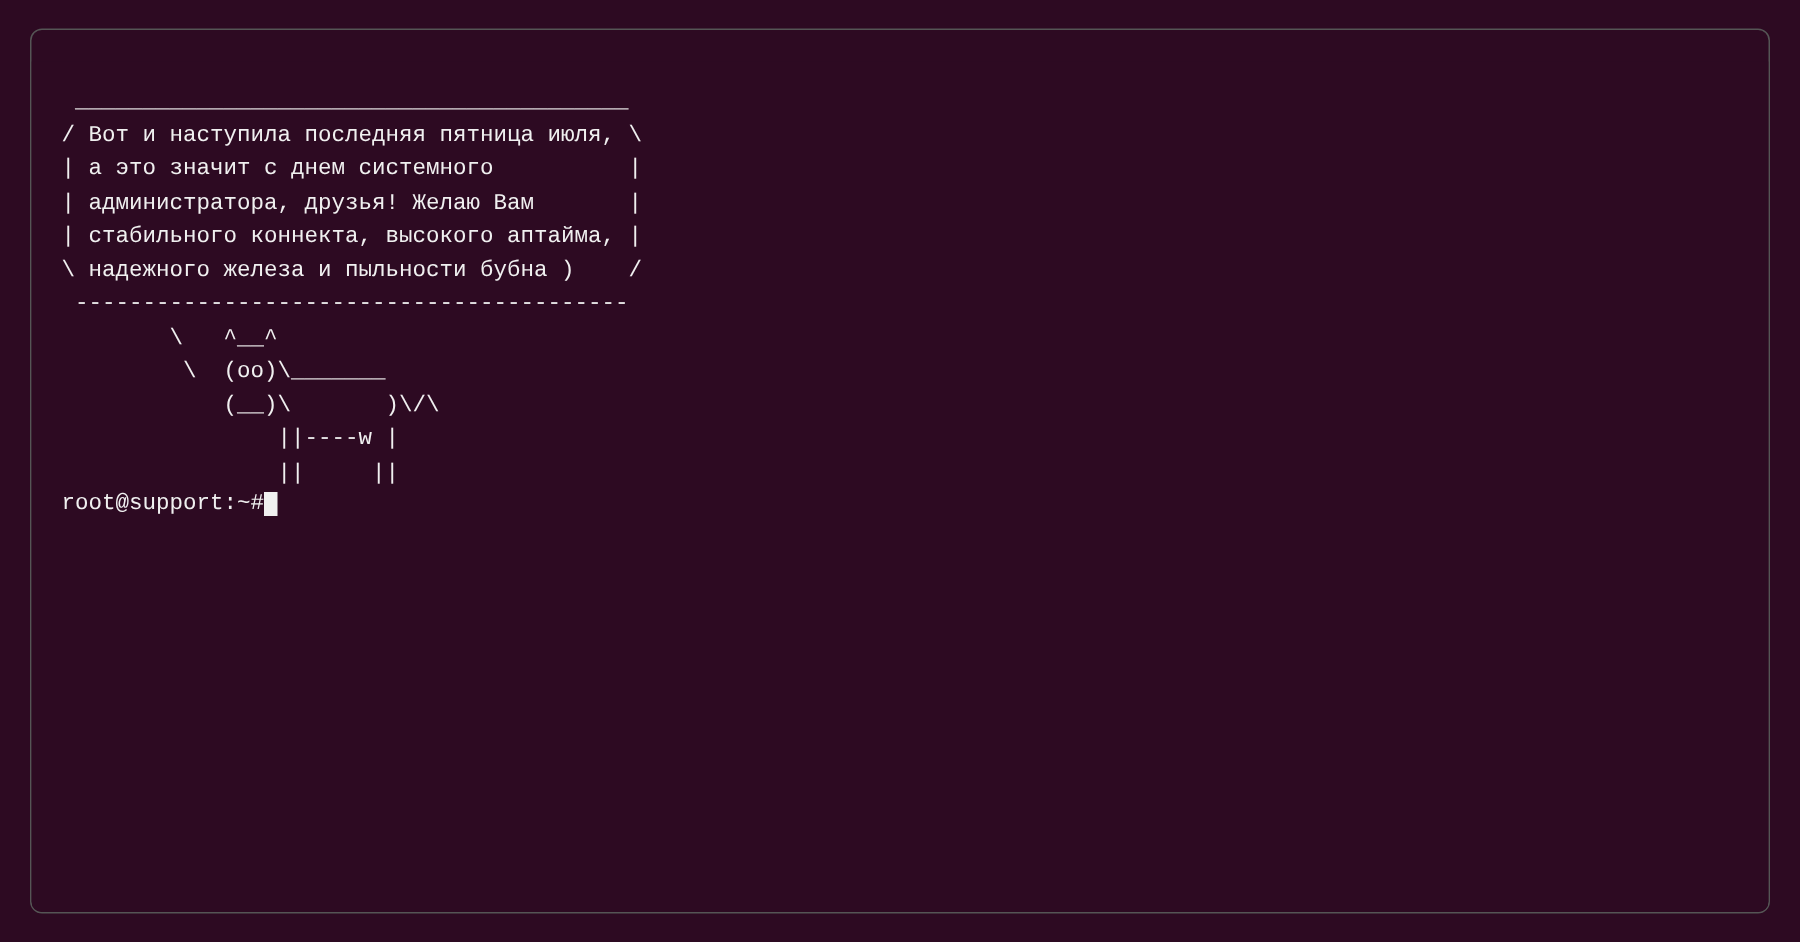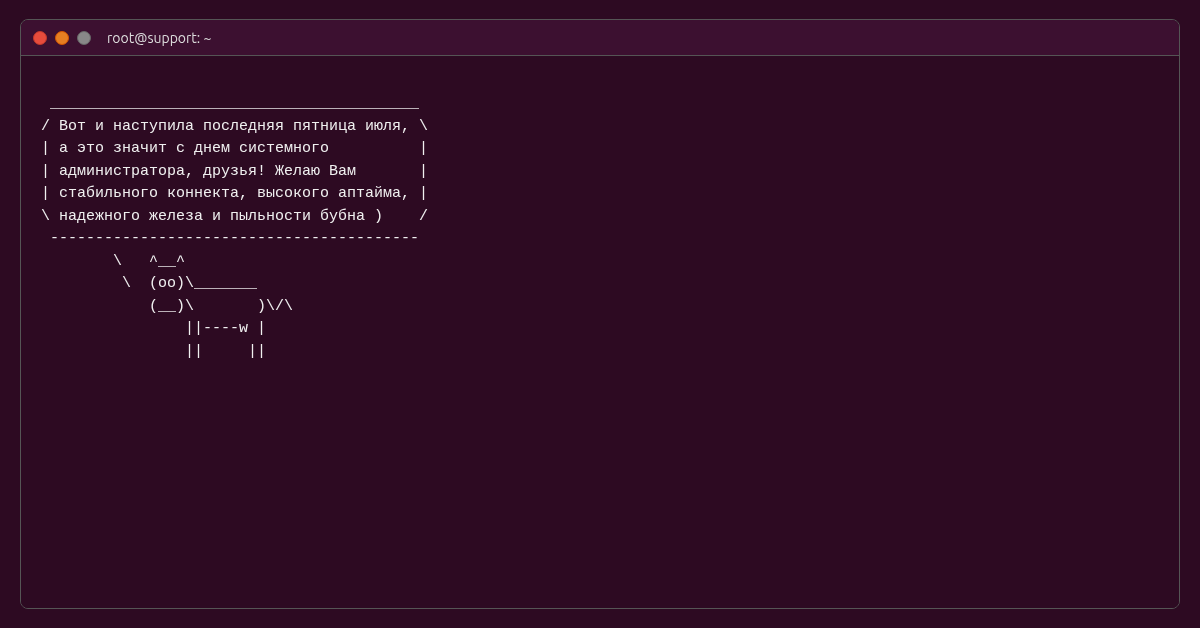--- a/index.html
+++ b/index.html
@@ -98,34 +98,31 @@
       width: 9px;
       height: 16px;
       background: #f0f0f0;
       vertical-align: text-bottom;
     }
   </style>
 </head>
 <body>
 
 <div class="window">
-  <div class="titlebar">
-    <span class="traffic-light traffic-close"></span>
-    <span class="traffic-light traffic-minimize"></span>
-    <span class="traffic-light traffic-maximize"></span>
-    <span class="title-text">root@support: ~</span>
-  </div>
   <div class="terminal-body">
     <div class="terminal-content"> _________________________________________
 / Вот и наступила последняя пятница июля, \
 | а это значит с днем системного          |
 | администратора, друзья! Желаю Вам       |
 | стабильного коннекта, высокого аптайма, |
 \ надежного железа и пыльности бубна )    /
  -----------------------------------------
         \   ^__^
          \  (oo)\_______
             (__)\       )\/\
                 ||----w |
                 ||     ||
 </div>
+    <div class="prompt">
+      <span>root@support:~#</span><span class="cursor"></span>
+    </div>
   </div>
 </div>
 
 </body></html>

